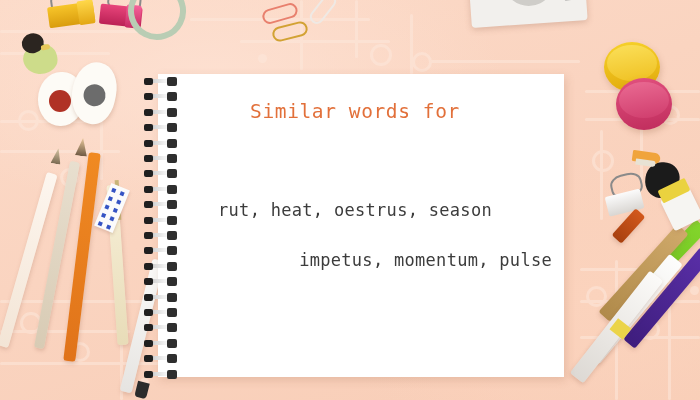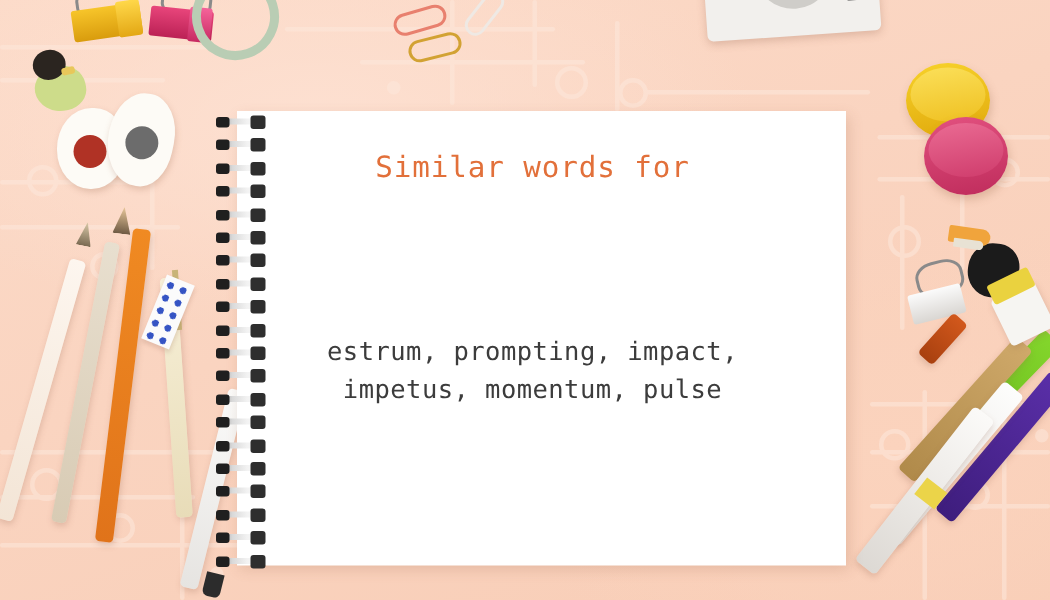--- a/index.html
+++ b/index.html
@@ -255,24 +255,24 @@
     <div class="glue" style="left:0;top:10px;width:32px;height:34px;"></div>
     <div class="glue-cap" style="left:2px;top:0;width:30px;height:14px;"></div>
   </div>
 
   <div class="notepad">
     <div class="pad-inner">
       <div class="content" style="top:28px;">
         <div class="title-line">Similar words for</div>
       </div>
 
-      <div class="content" style="top:153px;">
-        <div class="word-line">estrum, prompting, impact,</div>
-      </div>
-      <div class="content" style="top:178px;">
+      <div class="content" style="top:128px;">
+        <div class="word-line">rut, heat, oestrus, season</div>
+      </div>
+      <div class="content" style="top:178px;text-align:right;">
         <div class="word-line">impetus, momentum, pulse</div>
       </div>
     </div>
   </div>
 
   <div class="spiral-col" id="spiral">
       <div class="ring" style="top: 4px;">
         <div class="wire"></div>
         <div class="cap2"></div>
         <div class="cap"></div>

